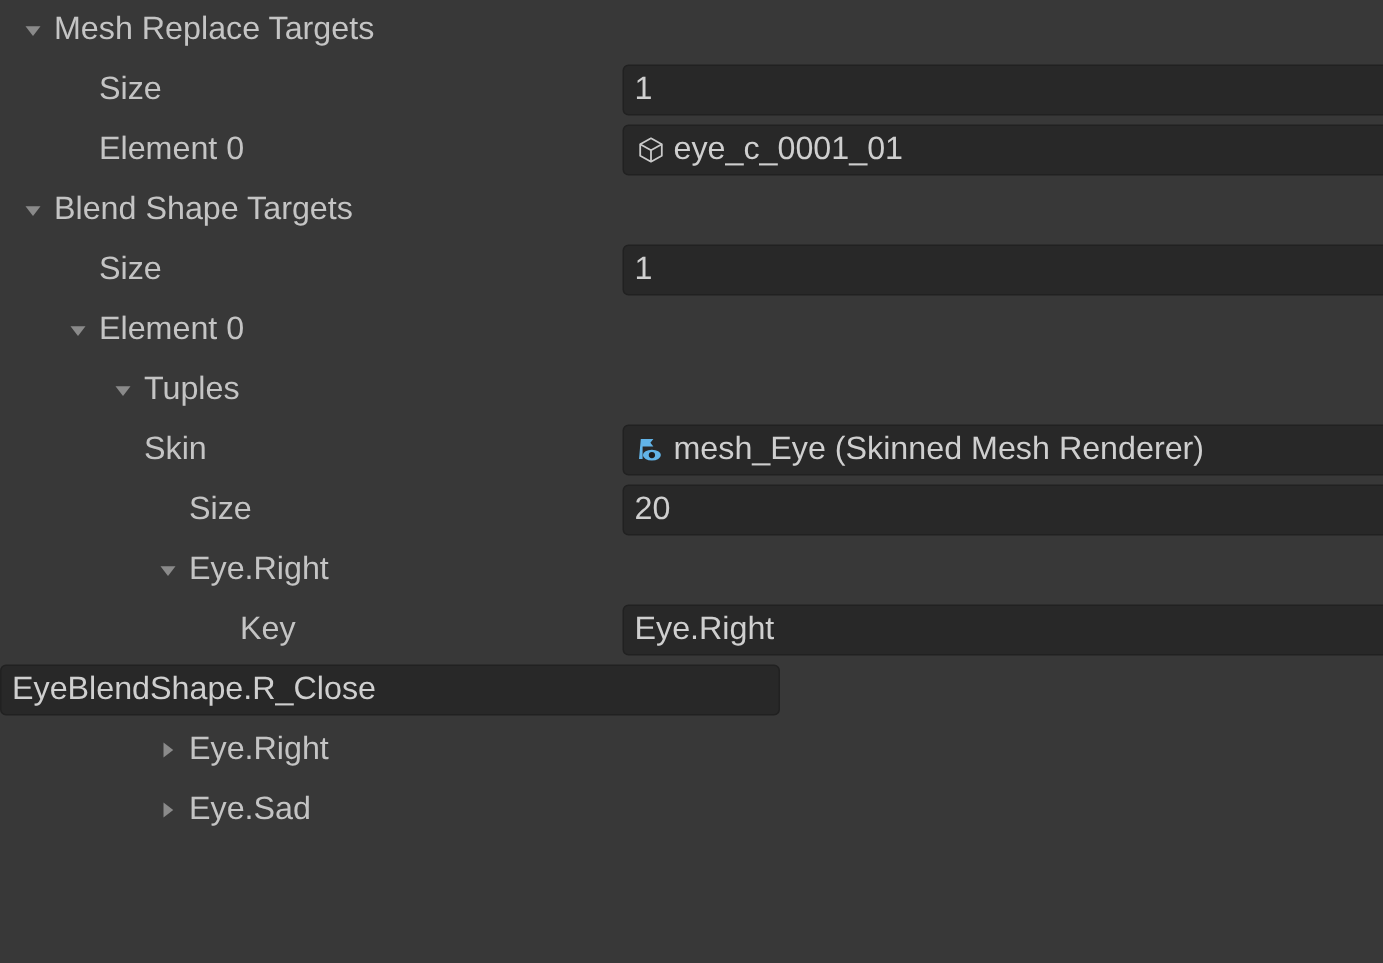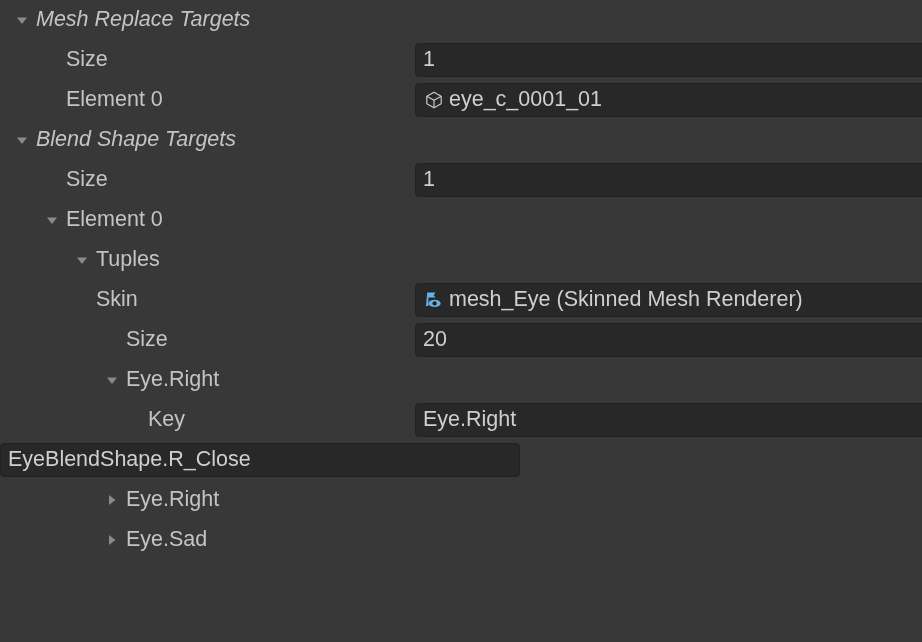--- a/index.html
+++ b/index.html
@@ -57,31 +57,31 @@
     top: 50%;
     transform: translateY(-50%);
     font-size: 21.5px;
     line-height: 1;
     color: #c4c4c4;
     white-space: nowrap;
   }
 
   
   .lv0 .foldout { left: 14px; }
-  .lv0 .label-text { left: 36px; font-style: italic; }
+  .lv0 .label-text { left: 36px; }
 
   .lv1 .foldout { left: 44px; }
   .lv1 .label-text { left: 66px; }
 
   .lv2 .foldout { left: 74px; }
   .lv2 .label-text { left: 96px; }
 
   .lv3 .foldout { left: 104px; }
   .lv3 .label-text { left: 126px; }
-  .lv4 .label-text { left: 148px; }
+  .lv4 .label-text { left: 160px; }
 
   
   .value-cell {
     position: relative;
     flex: 1 1 auto;
     height: 40px;
     display: flex;
     align-items: center;
   }
 

